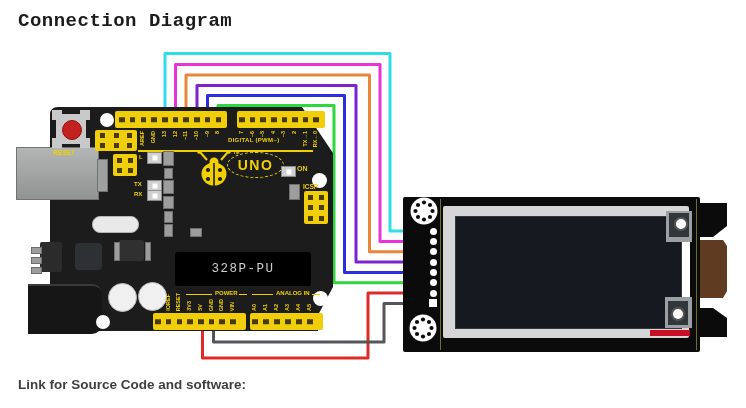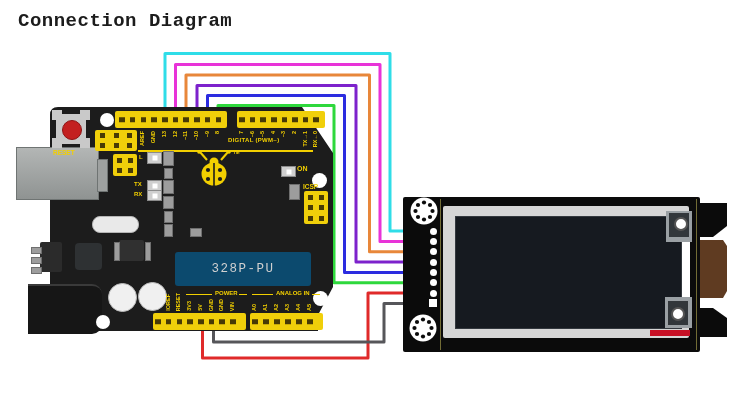--- a/index.html
+++ b/index.html
@@ -27,20 +27,21 @@
   .passive{position:absolute;background:#9d9d9d;border:1px solid #6f6f6f;}
   .chipbody{position:absolute;background:#303030;border-radius:2px;}
   svg{display:block;}
 </style>
 </head>
 <body>
 
 <div class="stage">
 
   <div class="abs title" style="left:18px;top:10px;">Connection Diagram</div>
+  <div class="abs footer" style="left:18px;top:377px;">Link for Source Code and software:</div>
 
   <svg id="wire-svg" class="abs" style="left:0;top:0;" width="746" height="408">
       <polyline points="165,118 165,53.5 390,53.5 390,231 433,231" fill="none" stroke="#2fdde8" stroke-width="3" stroke-linejoin="round"></polyline>
       <polyline points="175.5,118 175.5,64.5 380,64.5 380,241.4 433,241.4" fill="none" stroke="#e833d8" stroke-width="3" stroke-linejoin="round"></polyline>
       <polyline points="186,118 186,75 369.5,75 369.5,251.7 433,251.7" fill="none" stroke="#e8873a" stroke-width="3" stroke-linejoin="round"></polyline>
       <polyline points="197,118 197,85.5 356,85.5 356,262.1 433,262.1" fill="none" stroke="#7d22cc" stroke-width="3" stroke-linejoin="round"></polyline>
       <polyline points="207.5,118 207.5,95.5 344.5,95.5 344.5,272.4 433,272.4" fill="none" stroke="#2c2ce0" stroke-width="3" stroke-linejoin="round"></polyline>
       <polyline points="218,118 218,105.5 334,105.5 334,282.8 433,282.8" fill="none" stroke="#2ed83c" stroke-width="3" stroke-linejoin="round"></polyline>
       <polyline points="202.5,324 202.5,358 368,358 368,293.1 433,293.1" fill="none" stroke="#e02a2a" stroke-width="3" stroke-linejoin="round"></polyline>
       <polyline points="213.5,324 213.5,342 384,342 384,303.5 433,303.5" fill="none" stroke="#56565a" stroke-width="3" stroke-linejoin="round"></polyline>
@@ -154,20 +155,23 @@
     <circle cx="22" cy="13" r="4.5" fill="#f2cf00"></circle>
     <ellipse cx="22" cy="25" rx="12.5" ry="11.5" fill="#f2cf00"></ellipse>
     <line x1="22" y1="14" x2="22" y2="37" stroke="#1c1c1c" stroke-width="1.6"></line>
     <circle cx="16" cy="21" r="2.1" fill="#1c1c1c"></circle>
     <circle cx="28" cy="21" r="2.1" fill="#1c1c1c"></circle>
     <circle cx="16" cy="30" r="2.1" fill="#1c1c1c"></circle>
     <circle cx="28" cy="30" r="2.1" fill="#1c1c1c"></circle>
   </svg>
   <div class="abs ytext" style="left:233px;top:150px;font-size:4.5px;">TM</div>
 
+  <div class="abs" style="left:227px;top:152px;width:55px;height:24px;border:1.6px dashed #f2cf00;border-radius:50%;text-align:center;">
+    <span class="ytext" style="font-size:14px;letter-spacing:1.5px;line-height:24px;">UNO</span>
+  </div>
 
   <div class="led" style="left:281px;top:166px;width:13px;height:9px;"></div>
   <div class="abs ytext" style="left:297px;top:165px;font-size:7px;">ON</div>
 
   <div class="abs ytext" style="left:303px;top:183px;font-size:6.5px;">ICSP</div>
   <div class="strip" style="left:304px;top:191px;width:24px;height:33px;">
       <span class="griddot" style="left: 4px; top: 3.5px;"></span>
       <span class="griddot" style="left: 15px; top: 3.5px;"></span>
       <span class="griddot" style="left: 4px; top: 14px;"></span>
       <span class="griddot" style="left: 15px; top: 14px;"></span>
@@ -180,21 +184,21 @@
   <div class="passive" style="left:114px;top:242px;width:4px;height:17px;"></div>
   <div class="passive" style="left:145px;top:242px;width:4px;height:17px;"></div>
   <div class="abs" style="left:92px;top:216px;width:45px;height:15px;background:#e9e9e9;border:1px solid #b5b5b5;border-radius:8px;"></div>
   <div class="cap" style="left:108px;top:283px;width:27px;height:27px;"></div>
   <div class="cap" style="left:138px;top:282px;width:27px;height:27px;"></div>
   <div class="chipbody" style="left:40px;top:242px;width:22px;height:30px;background:#2b2b2b;"></div>
   <div class="passive" style="left:31px;top:247px;width:9px;height:5px;"></div>
   <div class="passive" style="left:31px;top:257px;width:9px;height:5px;"></div>
   <div class="passive" style="left:31px;top:267px;width:9px;height:5px;"></div>
 
-  <div class="chipbody" style="left:175px;top:252px;width:136px;height:34px;background:#0c4a6e;border-radius:3px;text-align:center;">
+  <div class="chipbody" style="left:175px;top:252px;width:136px;height:34px;background:#000000;border-radius:3px;text-align:center;">
     <span style="font-family:'Liberation Mono',monospace;font-size:12.5px;letter-spacing:1.5px;color:#d0d0d0;line-height:34px;">328P-PU</span>
   </div>
 
   <div class="abs" style="left:186px;top:294px;width:26px;height:1.3px;background:#f2cf00;"></div>
   <div class="abs ytext" style="left:215px;top:290px;font-size:6px;">POWER</div>
   <div class="abs" style="left:239px;top:294px;width:8px;height:1.3px;background:#f2cf00;"></div>
   <div class="abs" style="left:252px;top:294px;width:21px;height:1.3px;background:#f2cf00;"></div>
   <div class="abs ytext" style="left:276px;top:290px;font-size:6px;">ANALOG IN</div>
   <div class="abs" style="left:312px;top:294px;width:8px;height:1.3px;background:#f2cf00;"></div>
 

